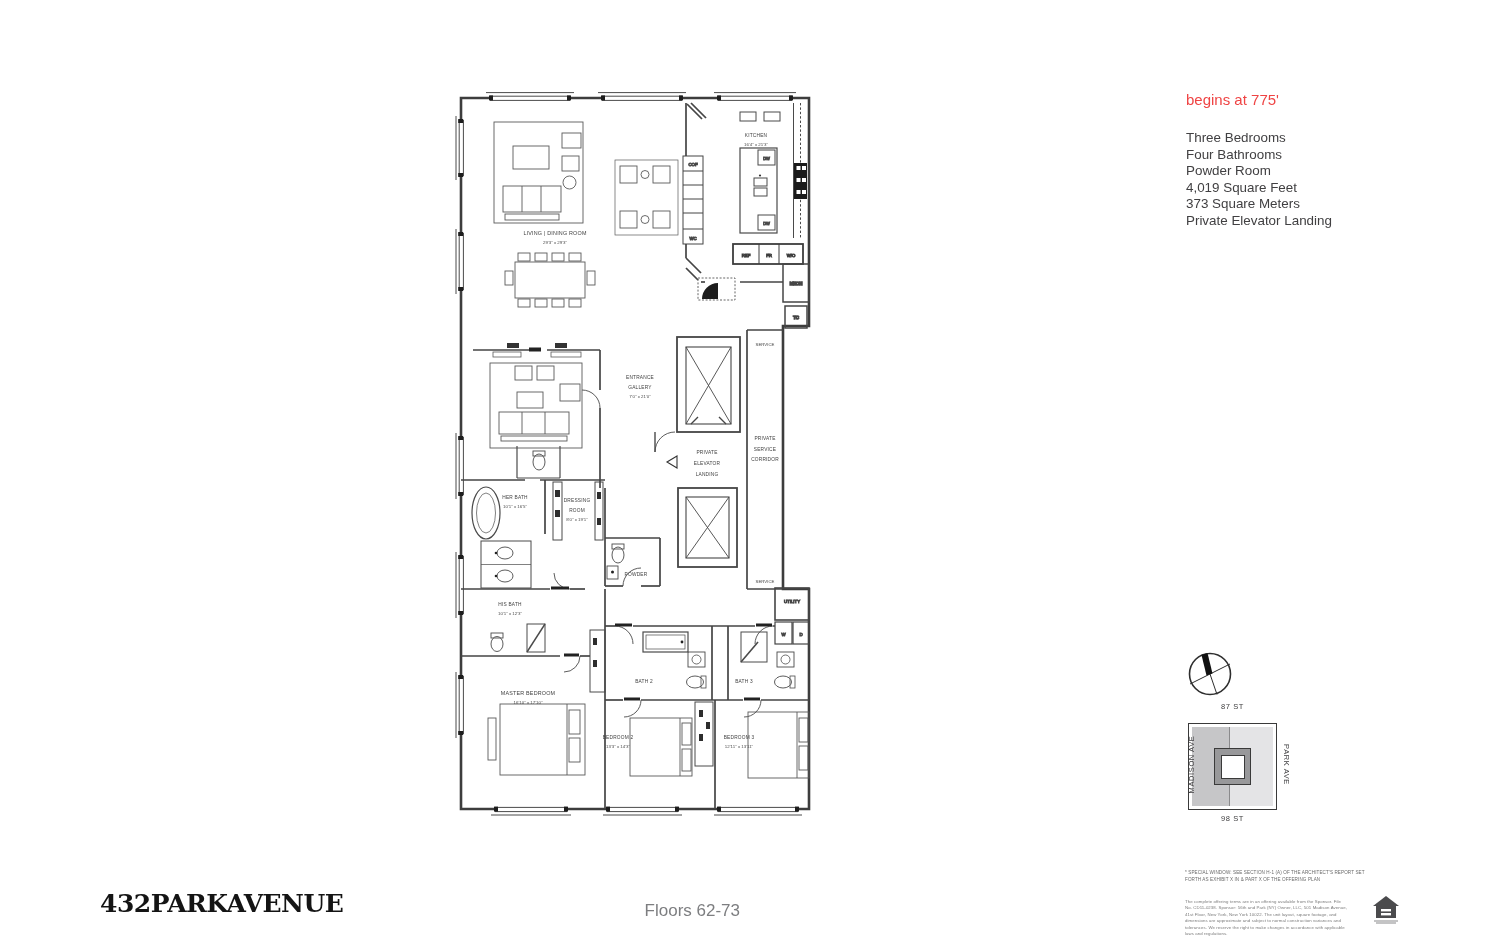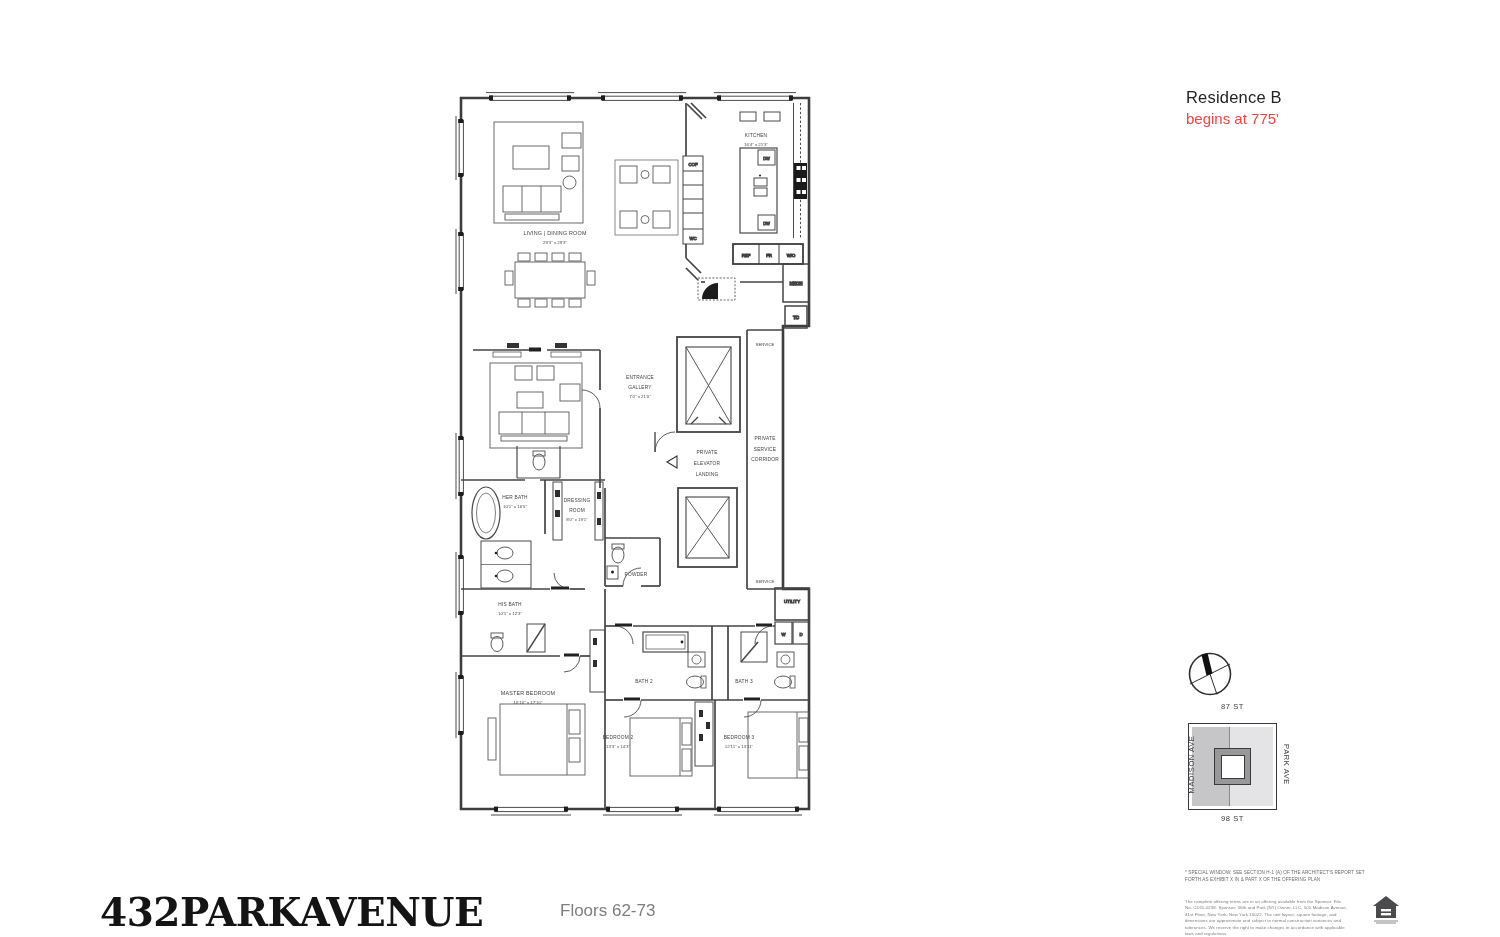--- a/index.html
+++ b/index.html
@@ -36,22 +36,22 @@
   #map-inner{position:relative;width:100%;height:100%;display:flex;}
   .map-left{width:46%;background:#c6c6c8;border-right:1px solid #8a8a8c;}
   .map-right{flex:1;background:#e4e4e6;}
   #map-bldg{position:absolute;left:50%;top:50%;width:37px;height:37px;margin:-18.5px 0 0 -18.5px;
       background:#98989a;border:1.3px solid #3a3a3a;box-sizing:border-box;
       display:flex;align-items:center;justify-content:center;}
   #map-bldg-core{width:22px;height:22px;background:#ffffff;border:1px solid #3a3a3a;}
 
   
   #logo{left:100px;top:889px;font-family:"DejaVu Serif","Liberation Serif",serif;
-      font-weight:bold;font-size:39px;letter-spacing:-.5px;color:#141414;}
-  #floors{left:560px;top:901px;width:180px;text-align:left;font-size:17px;color:#7d7e80;}
+      font-weight:bold;font-size:25px;letter-spacing:-.5px;color:#141414;}
+  #floors{left:560px;top:901px;width:180px;text-align:right;font-size:17px;color:#7d7e80;}
 
   
   #legal-note{left:1185px;top:869px;width:180px;font-size:4.6px;line-height:1.55;
       color:#6a6a6a;letter-spacing:.1px;}
   #legal-disc{left:1185px;top:899px;width:162px;font-size:4.3px;line-height:1.5;
       color:#7a7a7a;letter-spacing:.1px;}
   #eho{left:1371px;top:895px;width:30px;height:30px;}
 </style>
 </head>
 <body>
@@ -491,22 +491,29 @@
     <line x1="342" y1="626" x2="342" y2="692"></line>
     <rect x="344" y="632" width="9" height="24"></rect>
         <rect x="344" y="660" width="9" height="24"></rect>
   </g>
   <text class="rm-s" x="284" y="653" text-anchor="middle">BEDROOM 3</text>
   <text class="dim" x="284" y="662" text-anchor="middle">12'11" x 13'11"</text>
 </svg>
 </div>
 
 <div class="abs" id="info">
-  <div class="t1">Residence B</div>
   <div class="t2">begins at 775'</div>
+  <div class="feat">
+    <div>Three Bedrooms</div>
+    <div>Four Bathrooms</div>
+    <div>Powder Room</div>
+    <div>4,019 Square Feet</div>
+    <div>373 Square Meters</div>
+    <div>Private Elevator Landing</div>
+  </div>
 </div>
 
 <div class="abs" style="left:1186px;top:650px;width:48px;height:48px;">
   <svg width="48" height="48" viewBox="0 0 48 48">
     <circle cx="24" cy="24" r="20.5" fill="none" stroke="#2e2e2e" stroke-width="1.6"></circle>
     <line x1="44" y1="14" x2="4" y2="34" stroke="#2e2e2e" stroke-width="1"></line>
     <polygon points="15.5,5 21.5,3 26.5,23.5 20.5,25.5" fill="#111"></polygon>
     <line x1="24" y1="24" x2="31" y2="44.5" stroke="#2e2e2e" stroke-width="1"></line>
   </svg>
 </div>

